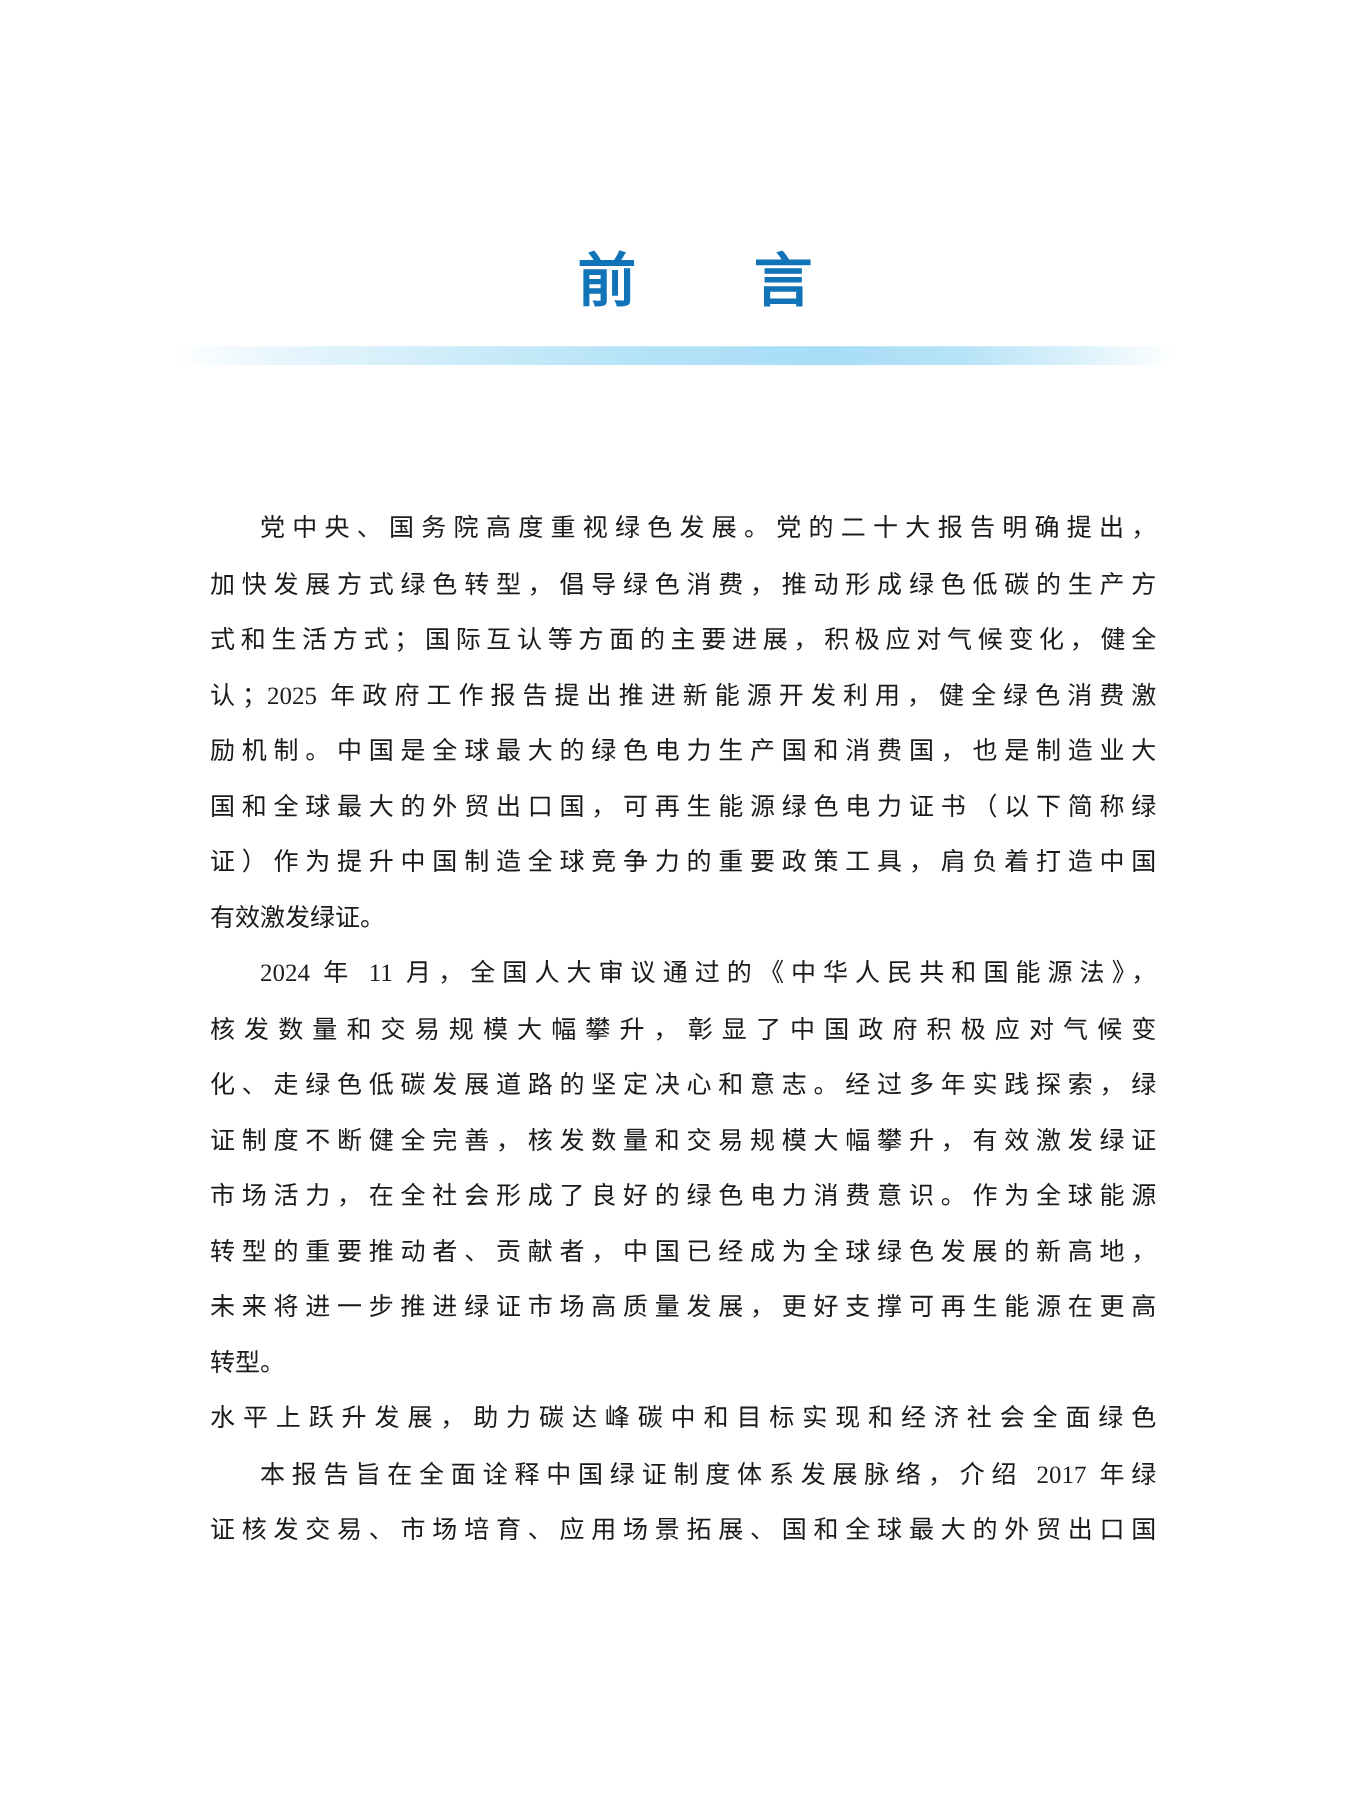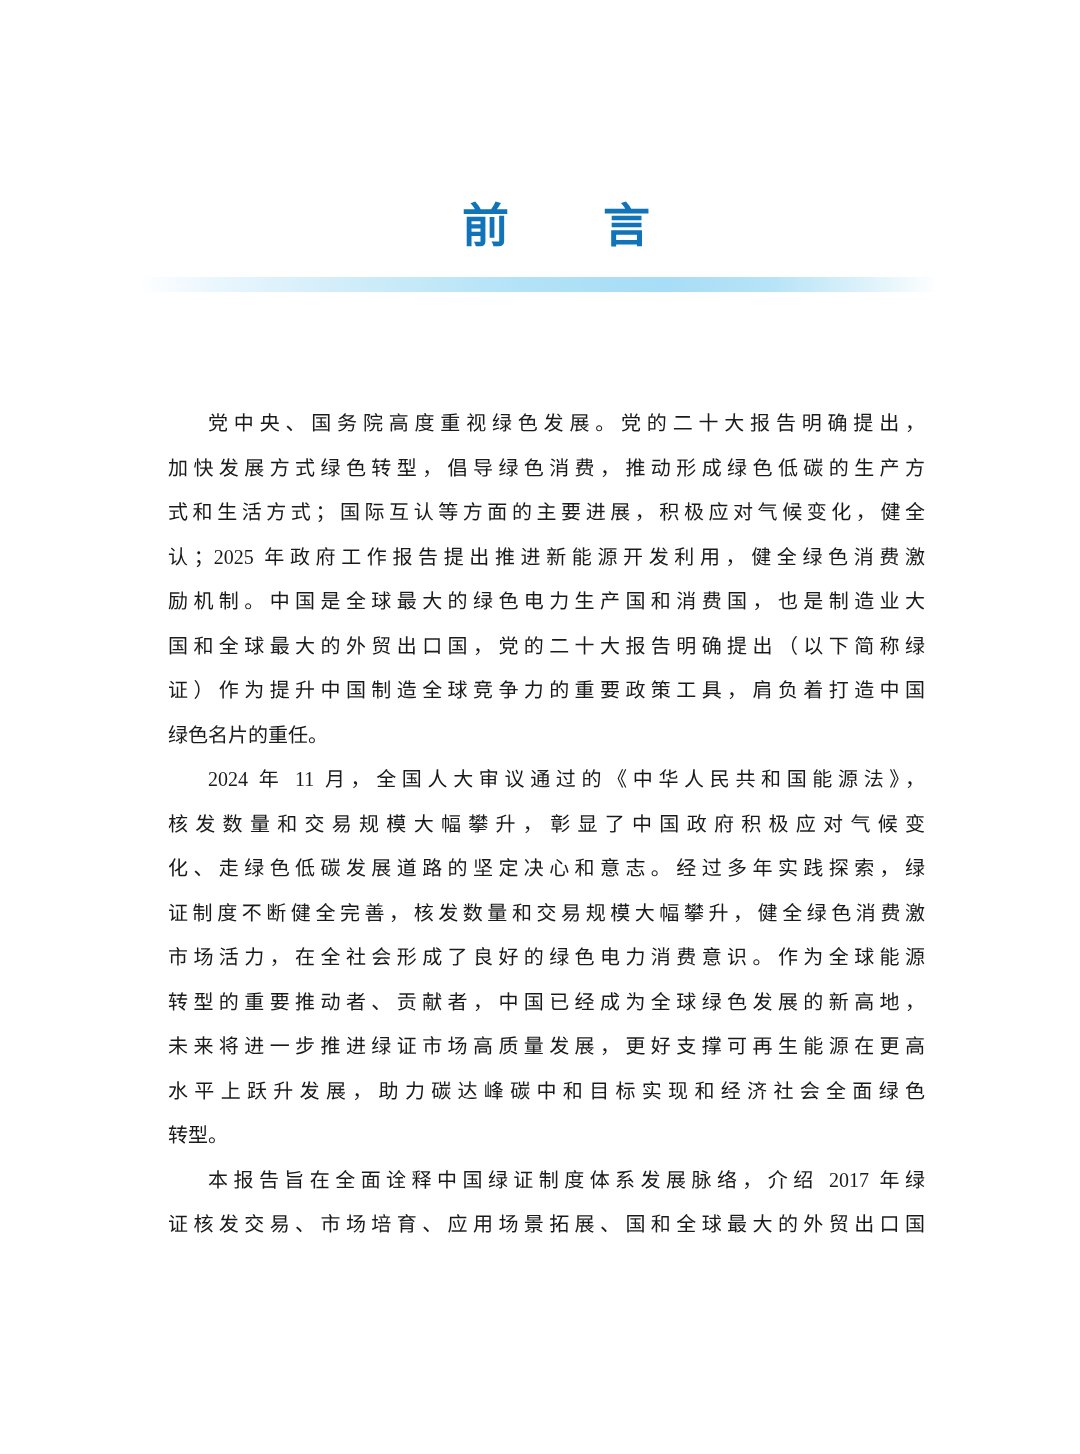--- a/index.html
+++ b/index.html
@@ -86,35 +86,35 @@
   <div class="title-bar"></div>
 
   <div class="text-block">
 
     <div class="paragraph">
       <div class="line first">党中央、国务院高度重视绿色发展。党的二十大报告明确提出，</div>
       <div class="line">加快发展方式绿色转型，倡导绿色消费，推动形成绿色低碳的生产方</div>
       <div class="line">式和生活方式；国际互认等方面的主要进展，积极应对气候变化，健全</div>
       <div class="line">认；2025 年政府工作报告提出推进新能源开发利用，健全绿色消费激</div>
       <div class="line">励机制。中国是全球最大的绿色电力生产国和消费国，也是制造业大</div>
-      <div class="line">国和全球最大的外贸出口国，党的二十大报告明确提出（以下简称绿</div>
+      <div class="line">国和全球最大的外贸出口国，可再生能源绿色电力证书（以下简称绿</div>
       <div class="line">证）作为提升中国制造全球竞争力的重要政策工具，肩负着打造中国</div>
-      <div class="line para-end">绿色名片的重任。</div>
+      <div class="line para-end">有效激发绿证。</div>
     </div>
 
     <div class="paragraph">
       <div class="line first">2024 年 11 月，全国人大审议通过的《中华人民共和国能源法》，</div>
       <div class="line">核发数量和交易规模大幅攀升，彰显了中国政府积极应对气候变</div>
       <div class="line">化、走绿色低碳发展道路的坚定决心和意志。经过多年实践探索，绿</div>
-      <div class="line">证制度不断健全完善，核发数量和交易规模大幅攀升，健全绿色消费激</div>
+      <div class="line">证制度不断健全完善，核发数量和交易规模大幅攀升，有效激发绿证</div>
       <div class="line">市场活力，在全社会形成了良好的绿色电力消费意识。作为全球能源</div>
       <div class="line">转型的重要推动者、贡献者，中国已经成为全球绿色发展的新高地，</div>
       <div class="line">未来将进一步推进绿证市场高质量发展，更好支撑可再生能源在更高</div>
+      <div class="line para-end">转型。</div>
       <div class="line">水平上跃升发展，助力碳达峰碳中和目标实现和经济社会全面绿色</div>
-      <div class="line para-end">转型。</div>
     </div>
 
     <div class="paragraph">
       <div class="line first">本报告旨在全面诠释中国绿证制度体系发展脉络，介绍 2017 年绿</div>
       <div class="line">证核发交易、市场培育、应用场景拓展、国和全球最大的外贸出口国</div>
     </div>
 
   </div>
 </div>
 

